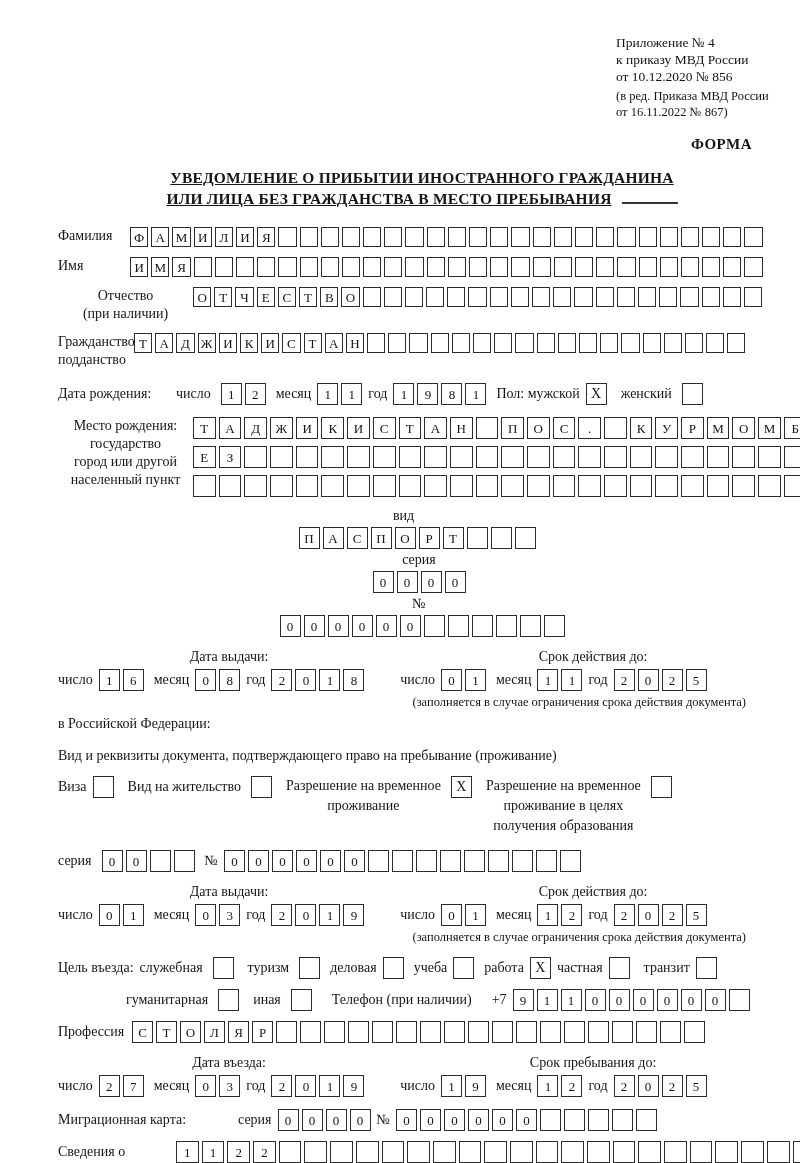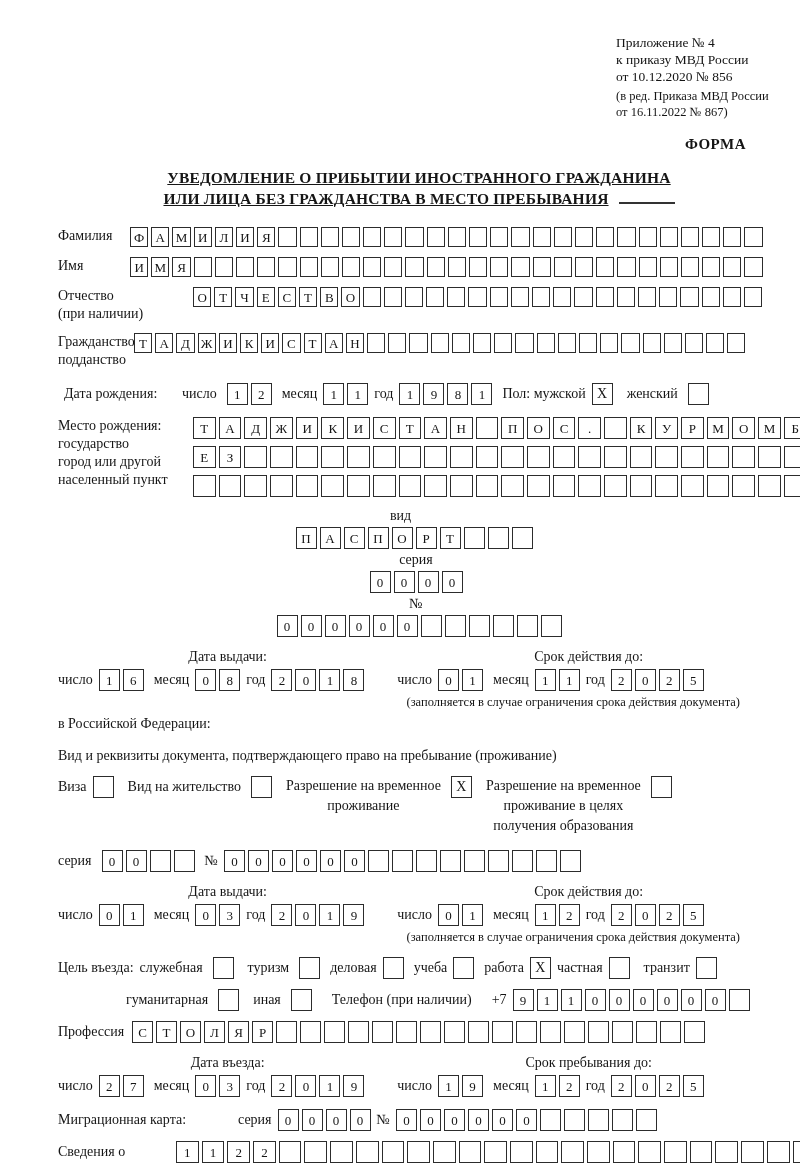--- a/index.html
+++ b/index.html
@@ -1,32 +1,32 @@
 <!DOCTYPE html>
 <html><head>
 <meta charset="utf-8">
 <style>
   html,body{margin:0;padding:0;background:#fff;}
   body{width:800px;height:1163px;overflow:hidden;font-family:"Liberation Serif","DejaVu Serif",serif;color:#151515;}
-  .page{box-sizing:border-box;width:800px;height:1163px;padding:34px 20px 0 58px;position:relative;}
+  .page{box-sizing:border-box;width:800px;height:1163px;padding:34px 14px 0 58px;position:relative;}
 
   
   .annex{margin-left:558px;font-size:13.5px;line-height:17px;}
   .annex-note{font-size:12.5px;line-height:16px;margin-top:3px;}
   .forma{font-weight:bold;font-size:15px;text-align:right;margin:16px 34px 0 0;letter-spacing:.5px;}
 
   .title{font-weight:bold;font-size:15.5px;text-align:center;line-height:21px;margin-top:14px;letter-spacing:.2px;text-decoration:underline;}
   .blank-line{display:inline-block;width:56px;border-bottom:2px solid #333;margin-left:10px;height:14px;}
   .section-title{font-weight:bold;font-size:14.6px;margin-top:24px;letter-spacing:.2px;white-space:nowrap;}
 
   
   .row{display:flex;align-items:flex-start;margin-top:10px;}
   .lbl{font-size:14px;line-height:18px;flex:none;}
   .w72{width:72px;}
-  .w135{width:135px;}
+  .w135{width:135px;text-align:center;}
   .pre{white-space:pre-line;}
   .cells{display:flex;gap:3px;flex:none;}
   .cell{box-sizing:border-box;display:flex;align-items:center;justify-content:center;
         border:1.7px solid #2c2c2c;background:#fff;font-size:13px;line-height:1;}
   .s .cell{width:18.2px;height:20px;}      
   .m .cell{width:21px;height:22px;}        
   .g .cell{width:22.7px;height:22px;}      
   .vstack{display:flex;flex-direction:column;gap:7px;}
 
   .box{box-sizing:border-box;flex:none;width:21px;height:22px;border:1.7px solid #2c2c2c;
@@ -207,21 +207,21 @@
         <span class="cell"></span>
         <span class="cell"></span>
         <span class="cell"></span>
         <span class="cell"></span>
         <span class="cell"></span>
         <span class="cell"></span>
         <span class="cell"></span>
       </div>
   </div>
 
-  <div class="row" style="align-items:flex-end;margin-top:14px;margin-left:6px;">
+  <div class="row" style="align-items:flex-end;margin-top:14px;">
     <div class="inlbl" style="width:118px;">Дата рождения:</div>
     <div class="inlbl rgap10">число</div>
     <div class="cells m rgap10">
         <span class="cell">1</span>
         <span class="cell">2</span>
       </div>
     <div class="inlbl rgap6">месяц</div>
     <div class="cells m rgap6">
         <span class="cell">1</span>
         <span class="cell">1</span>

